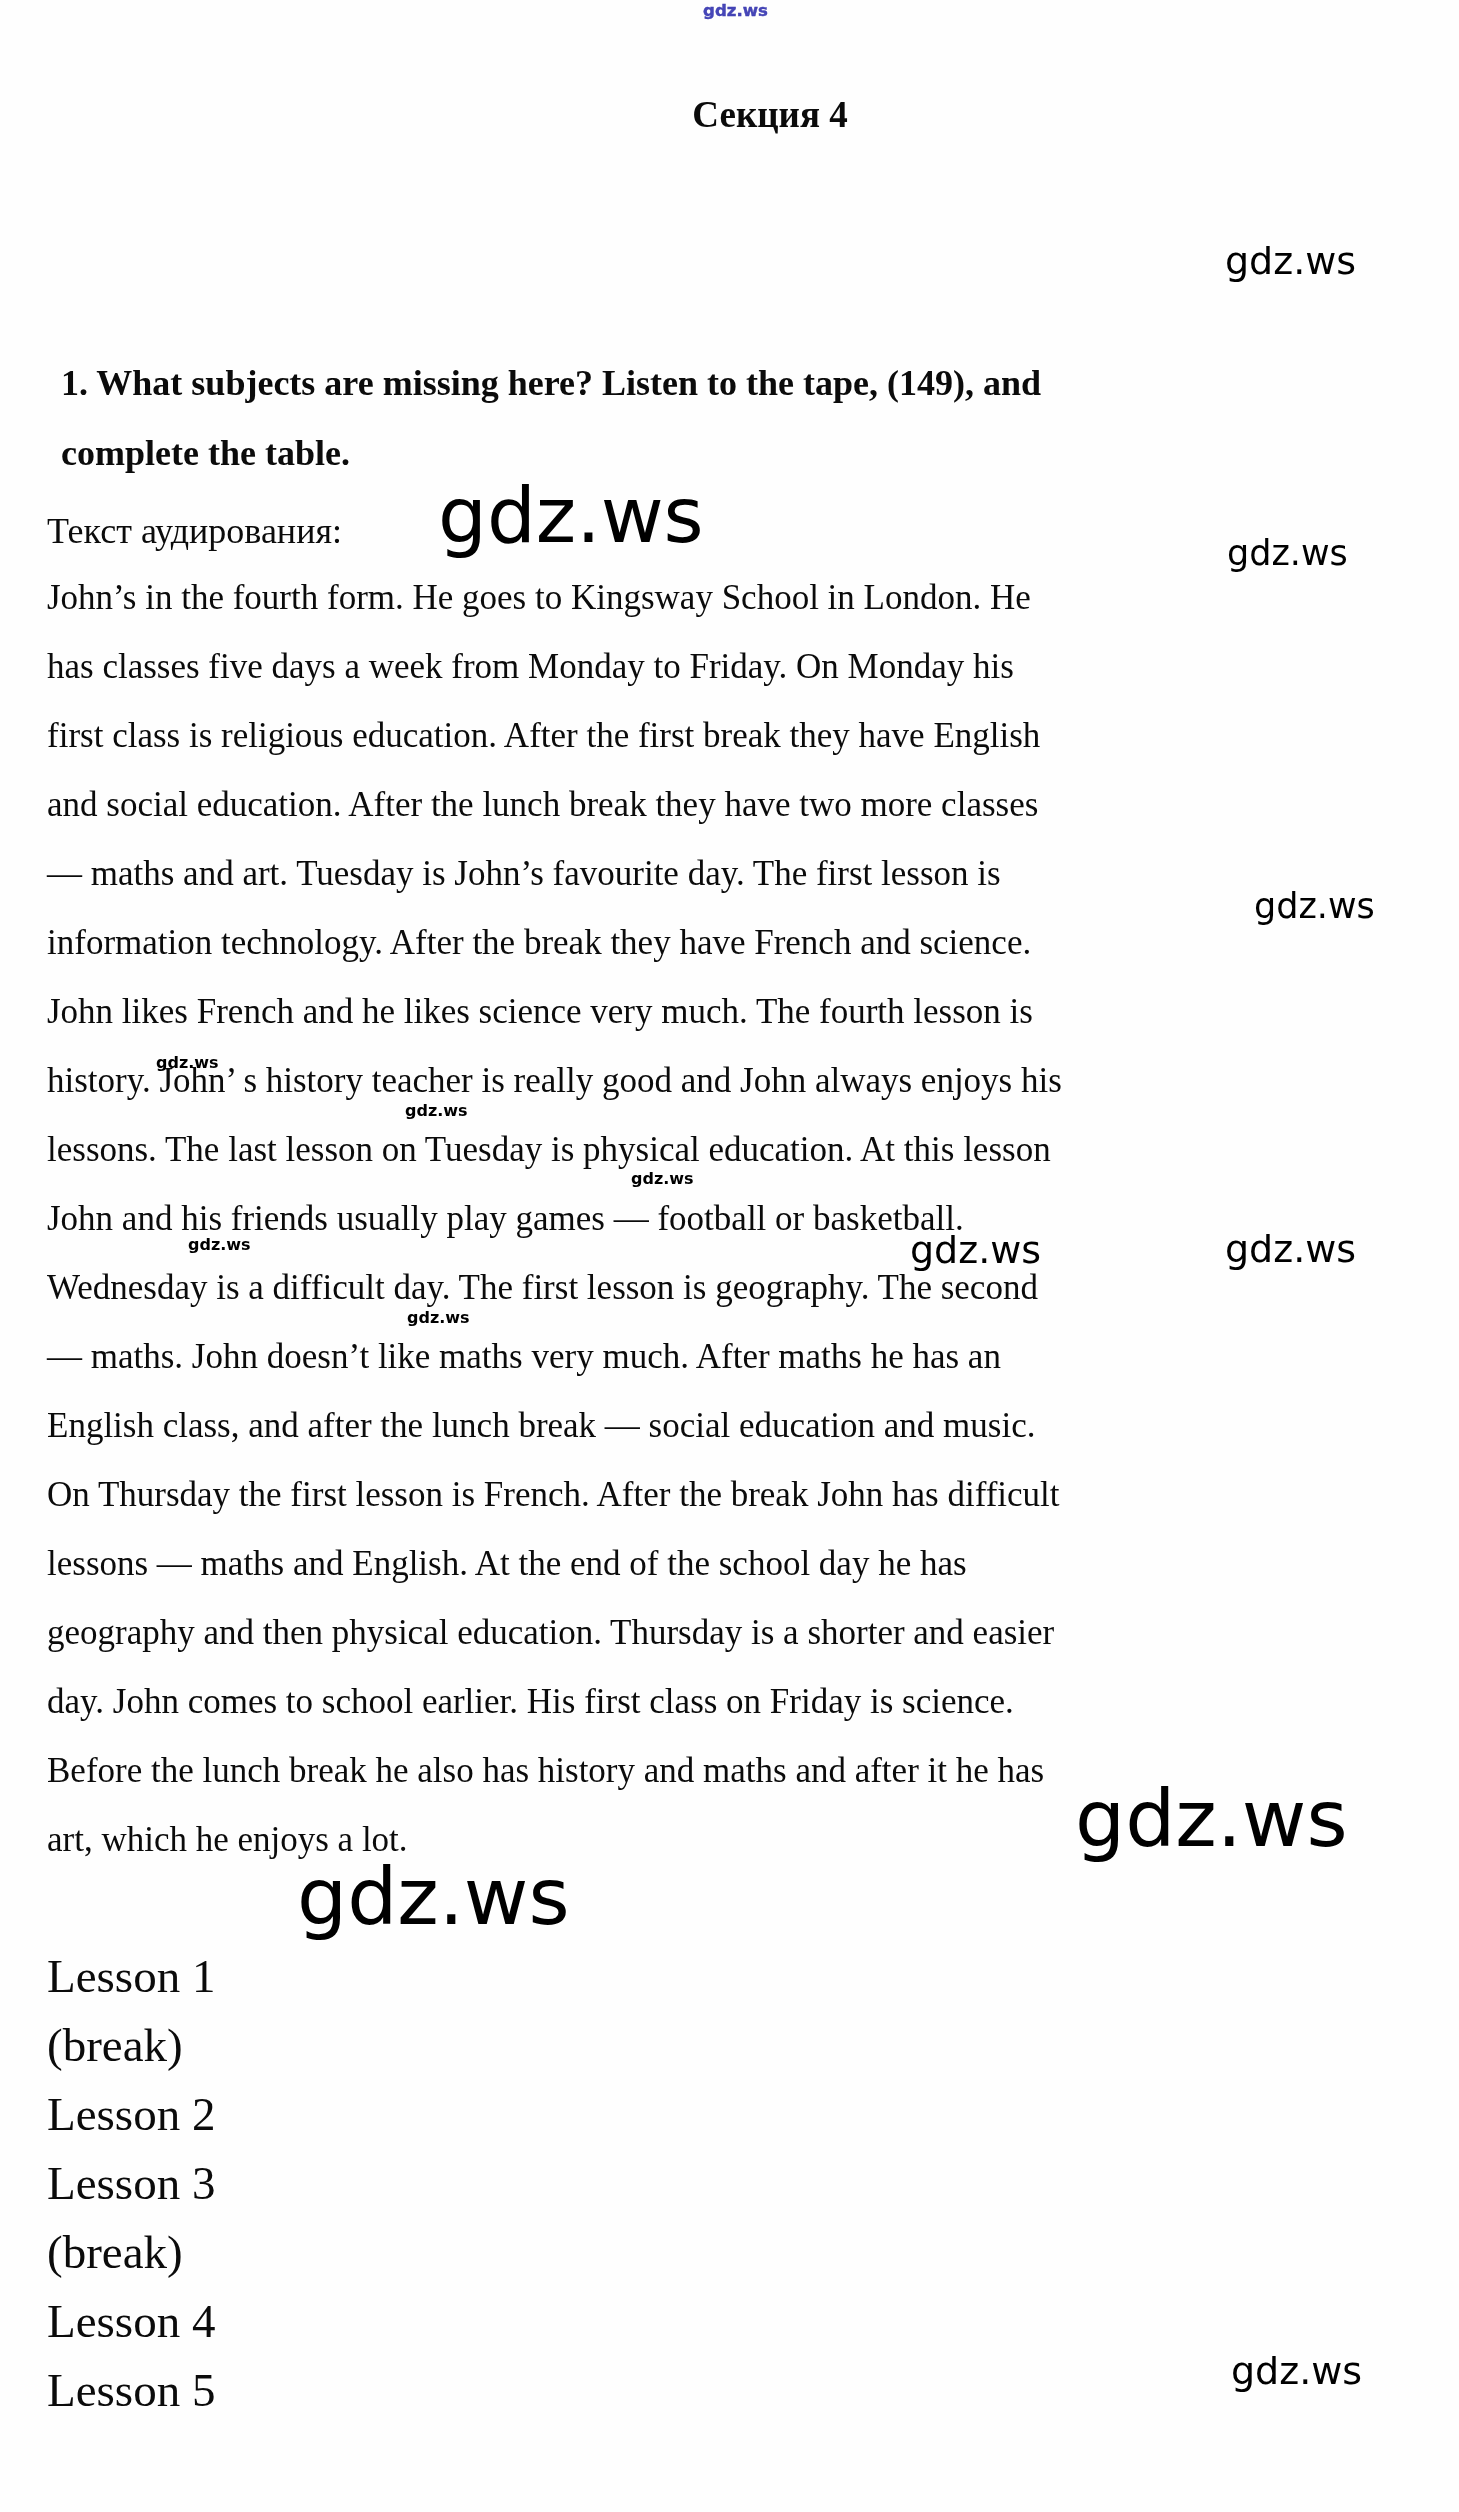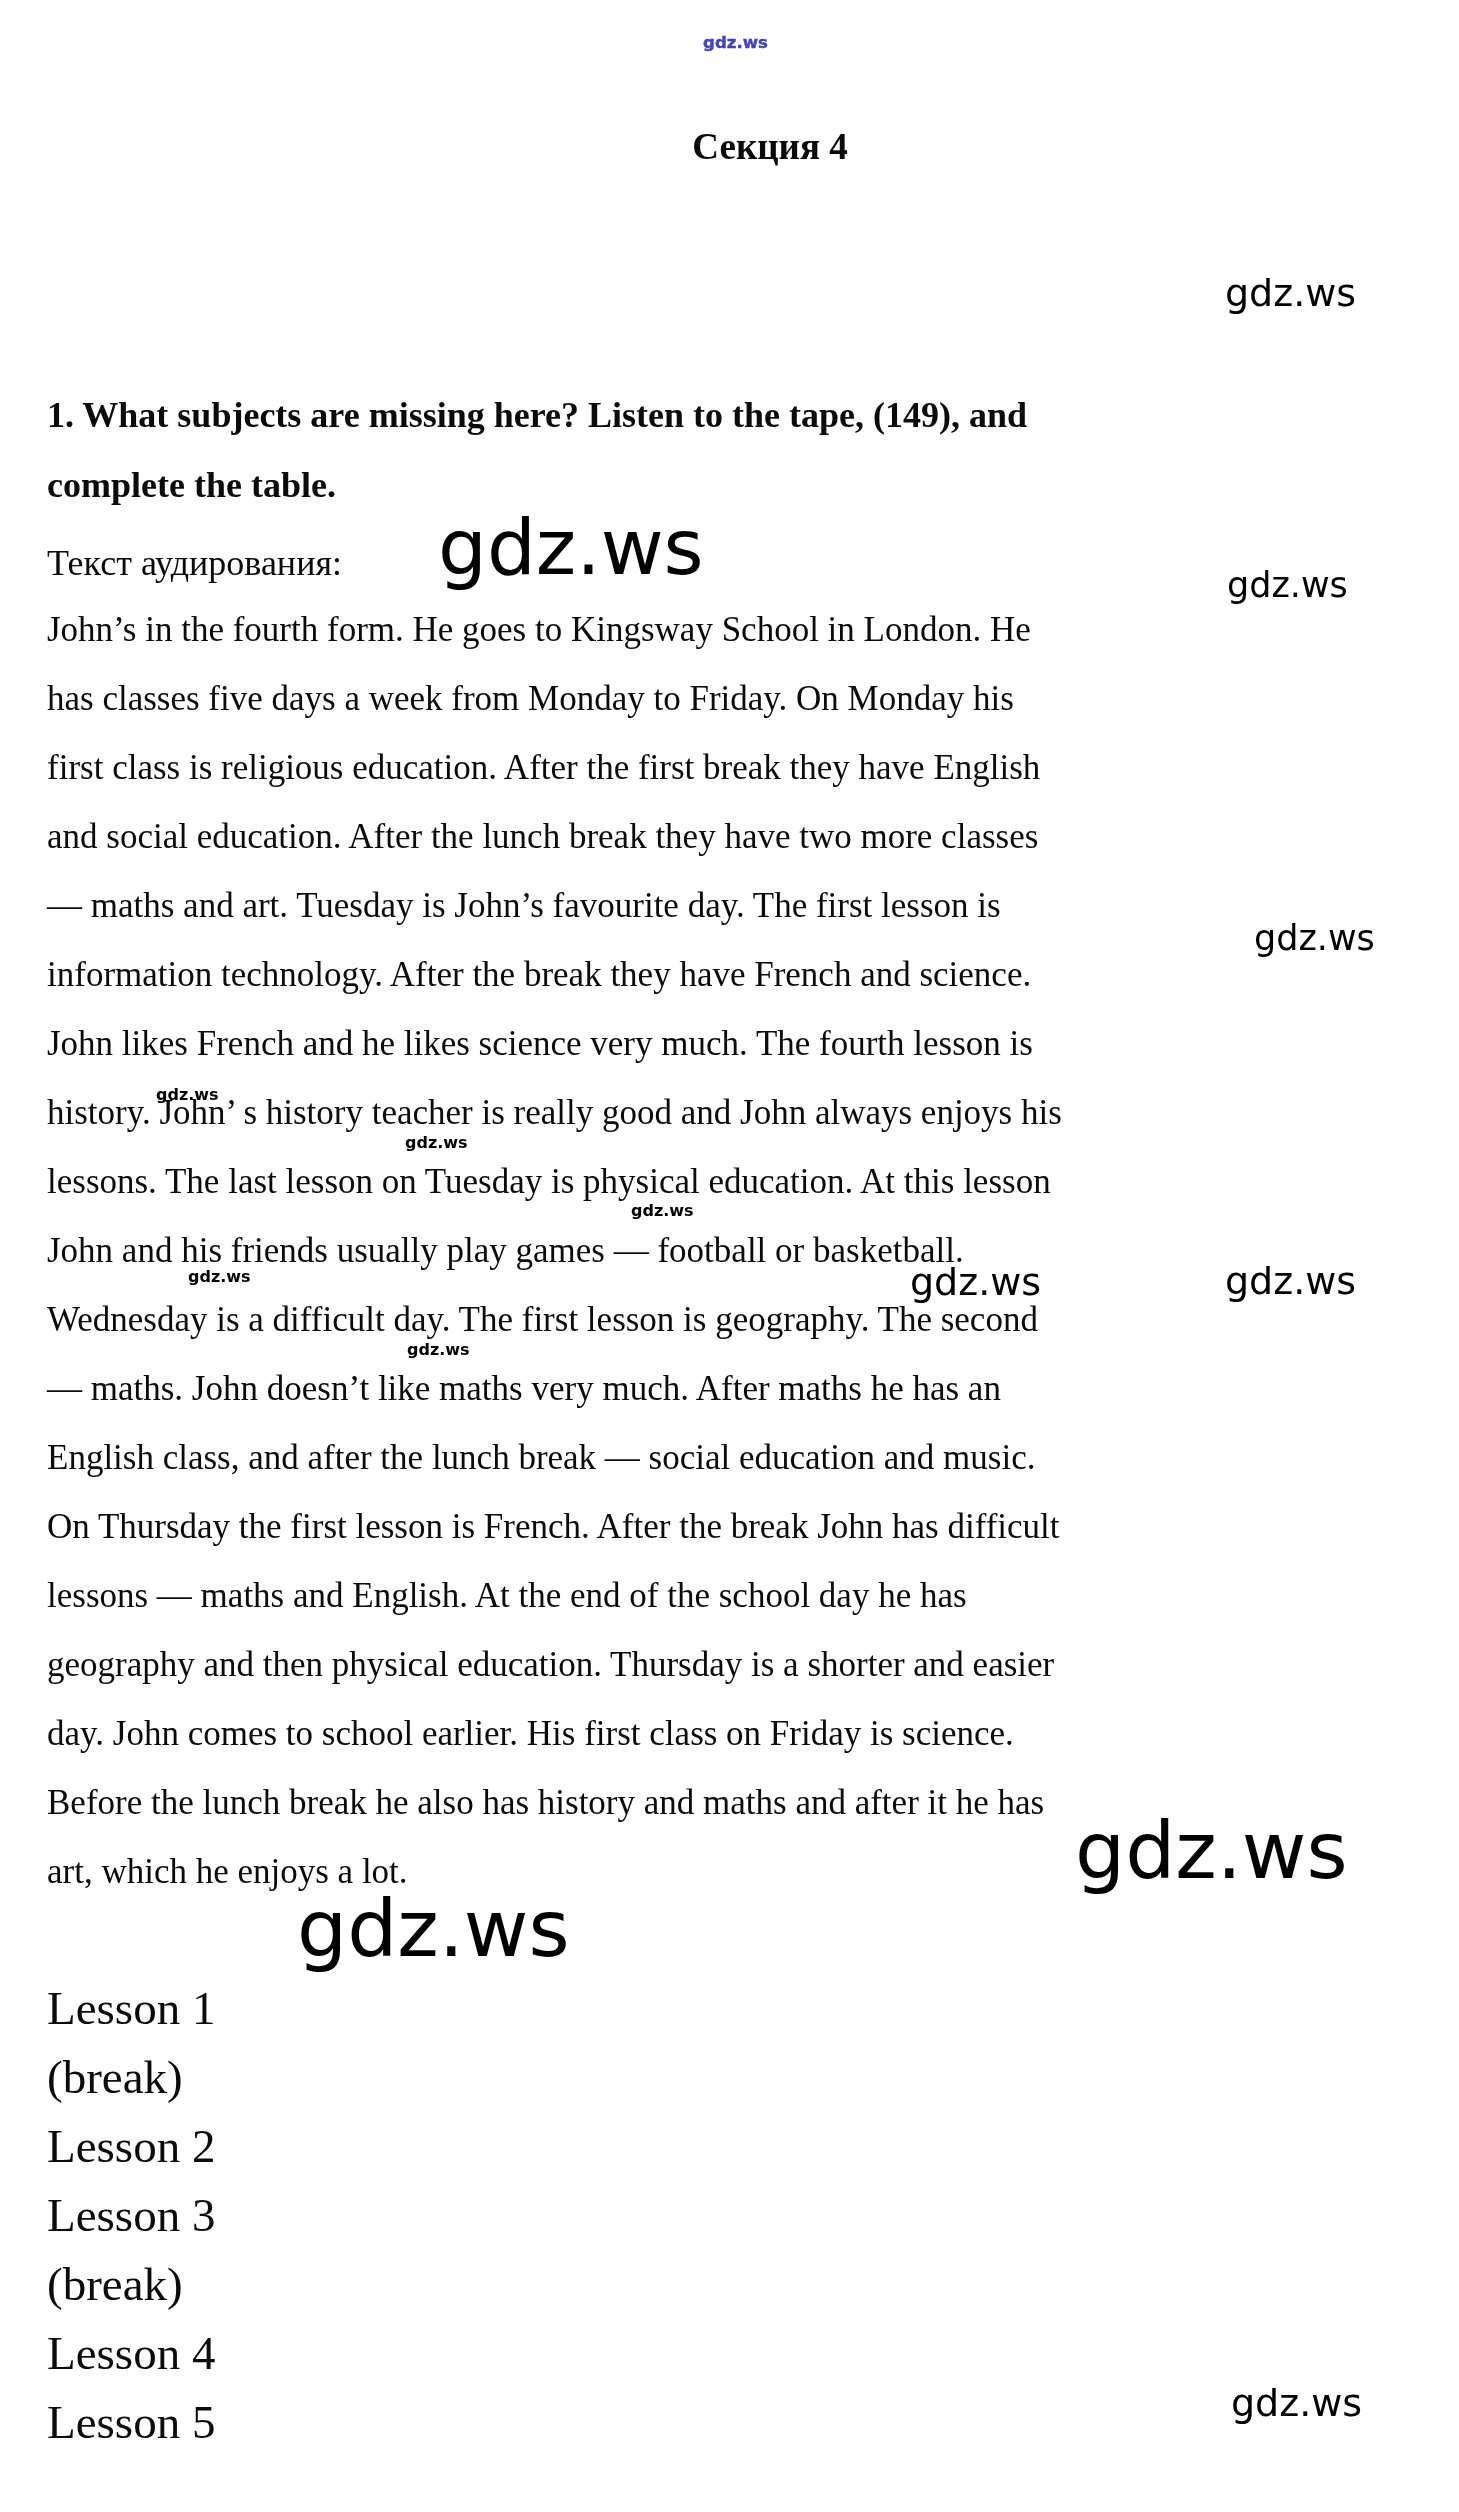--- a/index.html
+++ b/index.html
@@ -4,32 +4,32 @@
 <style>
   html, body { margin: 0; padding: 0; }
   body {
     width: 1460px; height: 2512px;
     background: #fefefe;
     font-family: "Liberation Serif", serif;
     color: #0b0b0b;
     position: relative;
     overflow: hidden;
   }
-  .page { position: absolute; inset: 0; margin-top: 32px; }
+  .page { position: absolute; inset: 0; }
 
   .section-title {
     position: absolute; top: 93px; left: 0; width: 1460px;
     text-align: center;
     font-size: 37px; font-weight: bold;
     letter-spacing: 0px;
     padding-left: 40px;
   }
 
   .heading-line {
-    position: absolute; left: 47px;
+    position: absolute; left: 61px;
     font-size: 36px; font-weight: bold;
     white-space: nowrap;
   }
   .heading-line.l1 { top: 362px; }
   .heading-line.l2 { top: 432px; }
 
   .transcript-label {
     position: absolute; left: 47px; top: 510px;
     font-size: 36px; white-space: nowrap; text-align: center;
   }

